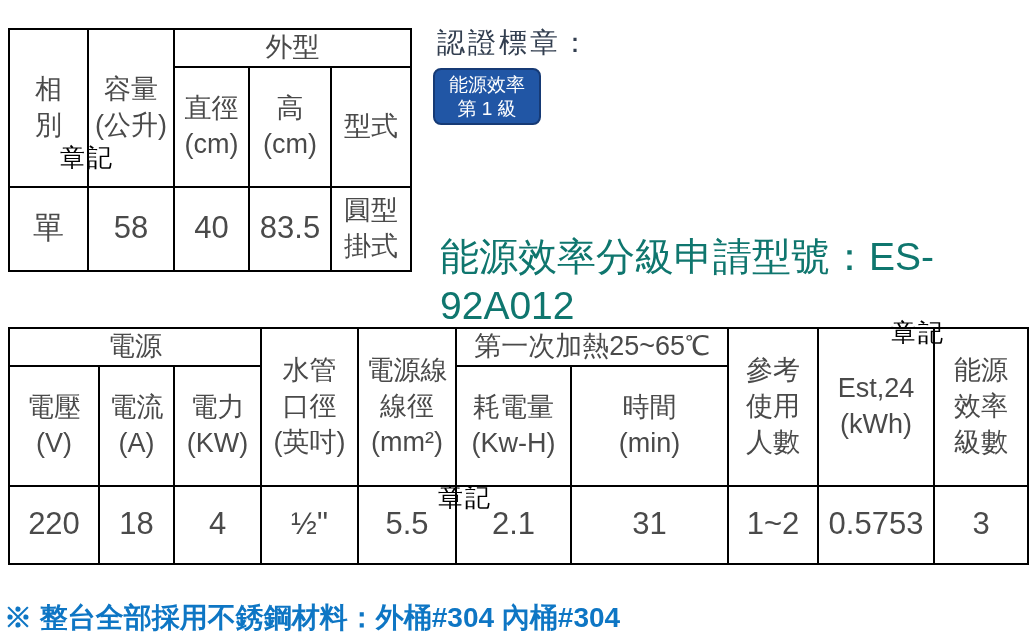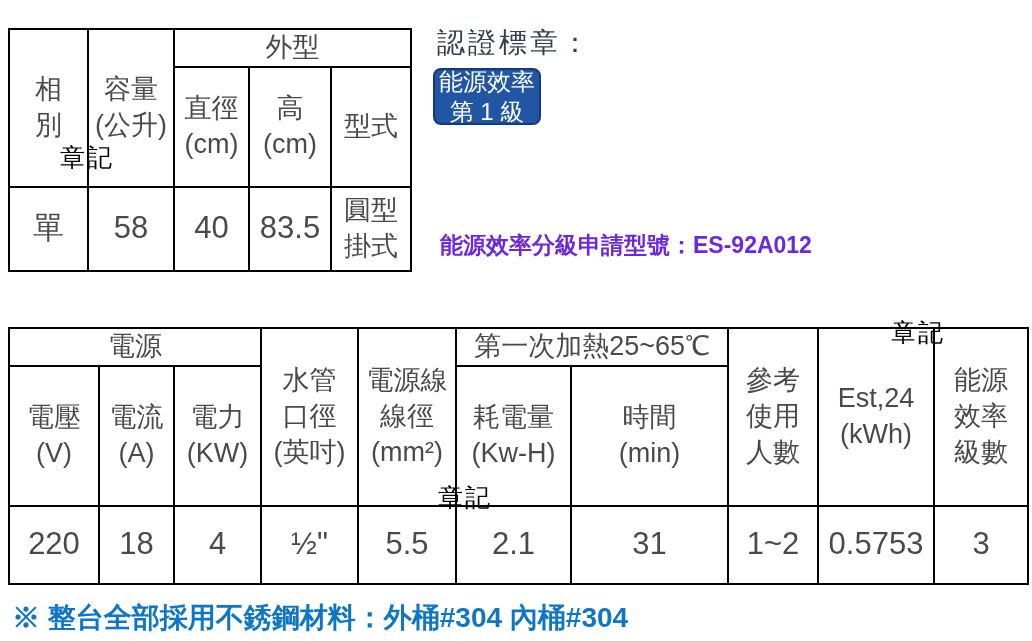--- a/index.html
+++ b/index.html
@@ -31,45 +31,45 @@
 
   
   #dims-table { left: 8px; top: 28px; }
   #dims-table .r1 td { height: 28px; margin-top: 7px; }
   #dims-table .r2 td { height: 120px; }
   #dims-table .r3 td { height: 84px; }
 
   
   #spec-table { left: 8px; top: 327px; }
   #spec-table .r1 td { height: 36px; }
-  #spec-table .r2 td { height: 140px; }
+  #spec-table .r2 td { height: 120px; }
   #spec-table .r3 td { height: 78px; margin-top: 16px; }
 
   
   .cert-label {
     position: absolute; left: 437px; top: 24px;
     font-size: 28px; color: #333f50; letter-spacing: 3px;
   }
   .badge {
     position: absolute; left: 433px; top: 68px;
     width: 108px; height: 57px;
     background: #2156a5;
     border: 2px solid #163a75;
     border-radius: 8px;
     color: #ffffff;
     display: flex; flex-direction: column;
     align-items: center; justify-content: center;
-    line-height: 1.25; font-size: 24px;
+    line-height: 1.25; font-size: 19px;
   }
   .model-line {
     position: absolute; left: 440px; top: 230px;
-    font-size: 23px; font-weight: bold; color: #6d28d9;
+    font-size: 39px; font-weight: normal; color: #0f766e;
   }
   .note-line {
-    position: absolute; left: 12px; top: 599px;
+    position: absolute; left: 4px; top: 599px;
     font-size: 28px; font-weight: bold; color: #0e76c4;
   }
   .watermark {
     position: absolute;
     font-family: Liberation Sans, sans-serif;
     font-size: 25px; color: #000000;
     z-index: 5; line-height: 1;
     letter-spacing: 2px;
   }
   #wm-1 { left: 60px;  top: 145px; }

